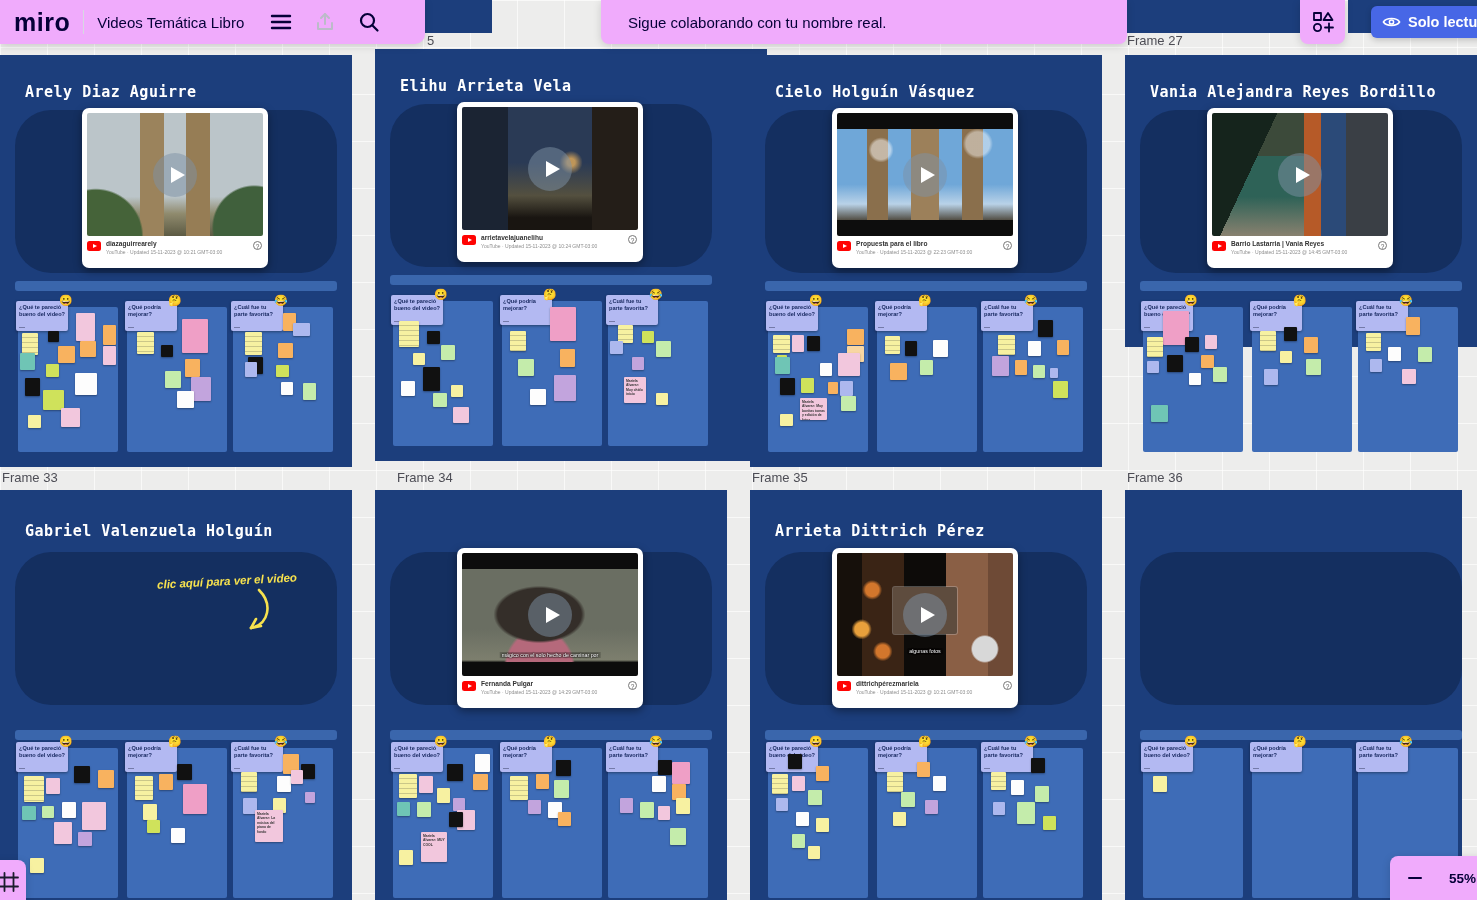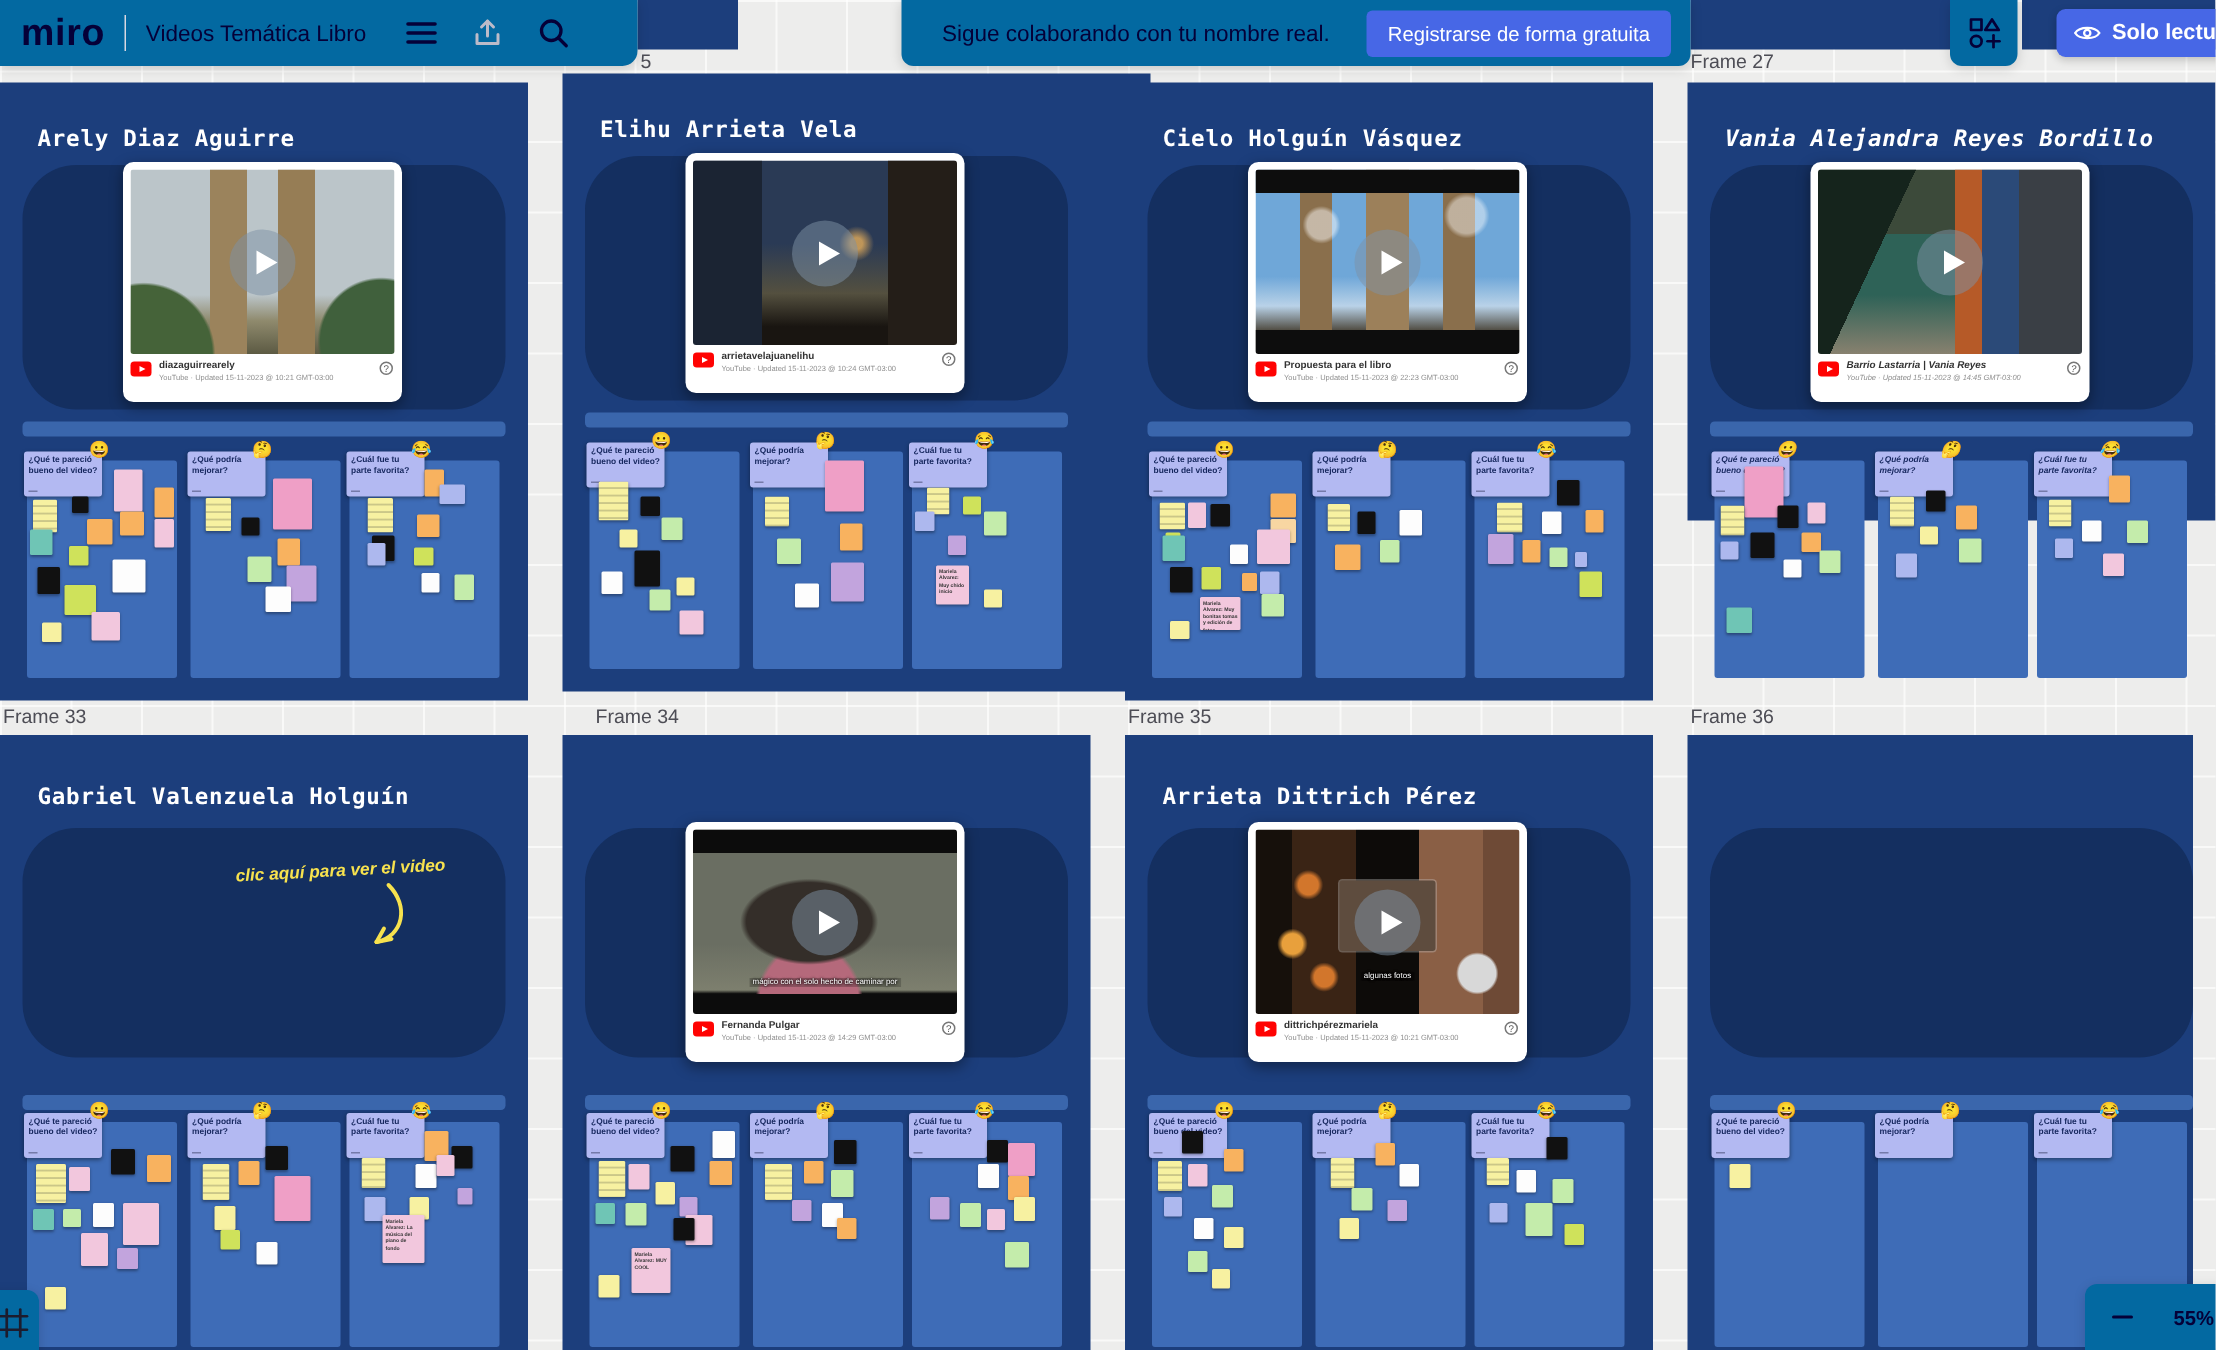--- a/index.html
+++ b/index.html
@@ -6,21 +6,21 @@
   body{
     width:1477px;height:900px;overflow:hidden;position:relative;
     font-family:"Liberation Sans",sans-serif;
     background-color:#ededec;
     background-image:linear-gradient(rgba(255,255,255,.65) 1px,transparent 1px),
                      linear-gradient(90deg,rgba(255,255,255,.65) 1px,transparent 1px);
     background-size:47px 47px;
   }
   #board{position:absolute;inset:0;}
   
-  .panel{position:absolute;background:#0369a1;box-shadow:0 2px 8px rgba(0,0,0,.15);z-index:20;}
+  .panel{position:absolute;background:#f0abfc;box-shadow:0 2px 8px rgba(0,0,0,.15);z-index:20;}
   .toolbar{left:0;top:0;width:425px;height:44px;border-radius:0 0 10px 0;display:flex;align-items:center;}
   .logo{font-weight:800;font-size:25px;color:#050038;letter-spacing:.5px;margin-left:14px;line-height:44px;}
   .tdiv{width:1px;height:24px;background:#d8d8e2;margin:0 13px;}
   .btitle{font-size:15px;color:#050038;white-space:nowrap;}
   .ticon{margin-left:22px;display:flex;align-items:center;cursor:pointer;}
   .notif{left:601px;top:0;width:526px;height:44px;border-radius:0 0 8px 8px;display:flex;align-items:center;}
   .notif-text{font-size:15px;color:#050038;margin-left:27px;flex:1;}
   .cta-btn{background:#4767e6;color:#fff;border:none;border-radius:4px;font-size:13.5px;
     font-family:"Liberation Sans",sans-serif;padding:8px 14px;margin-right:13px;cursor:pointer;}
   .shapes-btn{left:1300px;top:0;width:45px;height:44px;border-radius:0 0 8px 8px;display:flex;align-items:center;justify-content:center;}
@@ -308,21 +308,21 @@
         <div class="note n-w" style="left: 45px; top: 34px; width: 13px; height: 15px;"></div>
         <div class="note n-o" style="left: 74px; top: 33px; width: 12px; height: 15px;"></div>
         <div class="note n-v" style="left: 9px; top: 49px; width: 17px; height: 20px;"></div>
         <div class="note n-o" style="left: 32px; top: 53px; width: 12px; height: 15px;"></div>
         <div class="note n-l" style="left: 67px; top: 61px; width: 8px; height: 10px;"></div>
         <div class="note n-G" style="left: 50px; top: 58px; width: 12px; height: 13px;"></div>
         <div class="note n-g" style="left: 70px; top: 74px; width: 15px; height: 17px;"></div>
       </div>
     </div>
     <div class="flabel" style="left: 752px; top: 470px;">Frame 35</div>
-    <div class="frame" style="left: 1125px; top: 55px; width: 352px; height: 292px; font-style: italic;">
+    <div class="frame" style="left: 1125px; top: 55px; width: 352px; height: 292px;">
       <div class="fname" style="top: 28px;">Vania Alejandra Reyes Bordillo</div>
       <div class="vpanel" style="top: 55px; height: 163px;"></div>
       <div class="vcard" style="top: 53px;">
         <div class="vthumb th-mural">
           <div class="play"></div>
         </div>
         <div class="vfoot">
           <div class="yt"></div>
           <div>
             <div class="vtitle">Barrio Lastarria | Vania Reyes</div>
@@ -610,21 +610,20 @@
         <g stroke="#050038" stroke-width="2.2" fill="none" stroke-linecap="round">
           <circle cx="9.5" cy="9.5" r="6.5"></circle>
           <line x1="14.5" y1="14.5" x2="19.5" y2="19.5"></line>
         </g>
       </svg>
   </span>
 </div>
 
 <div class="panel notif">
   <span class="notif-text">Sigue colaborando con tu nombre real.</span>
-  <button class="cta-btn">Registrarse de forma gratuita</button>
 </div>
 
 <div class="panel shapes-btn">
   <svg width="22" height="22" viewBox="0 0 22 22">
       <g stroke="#050038" stroke-width="1.8" fill="none" stroke-linecap="round" stroke-linejoin="round">
         <rect x="2" y="2" width="7" height="7"></rect>
         <path d="M16 2 l4.5 7 h-9 z"></path>
         <circle cx="5.5" cy="16.5" r="3.6"></circle>
         <line x1="13" y1="16.5" x2="21" y2="16.5"></line>
         <line x1="17" y1="12.5" x2="17" y2="20.5"></line>

